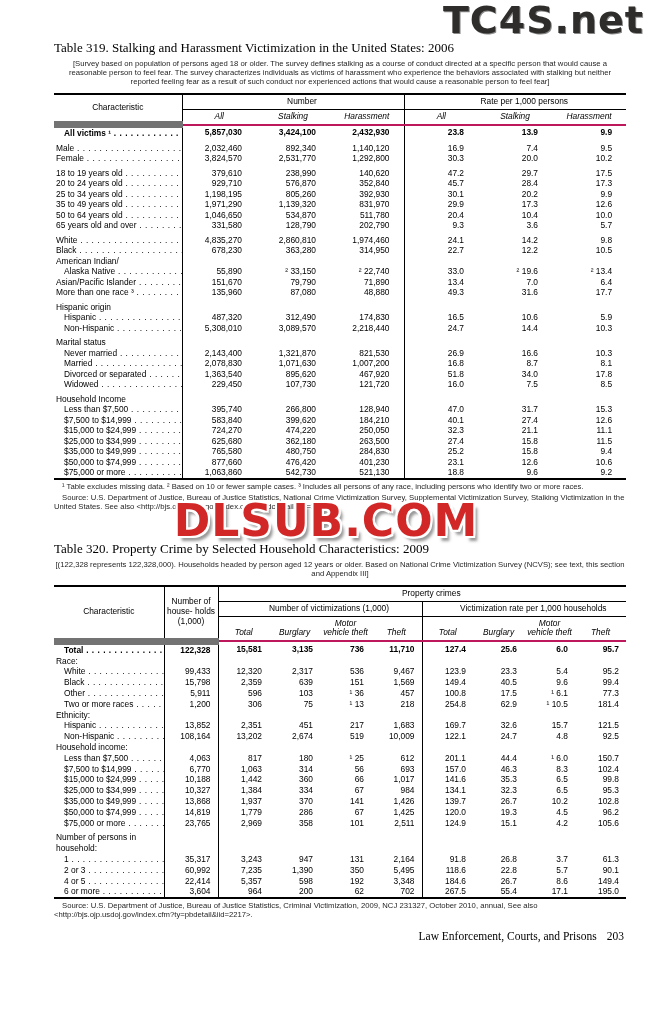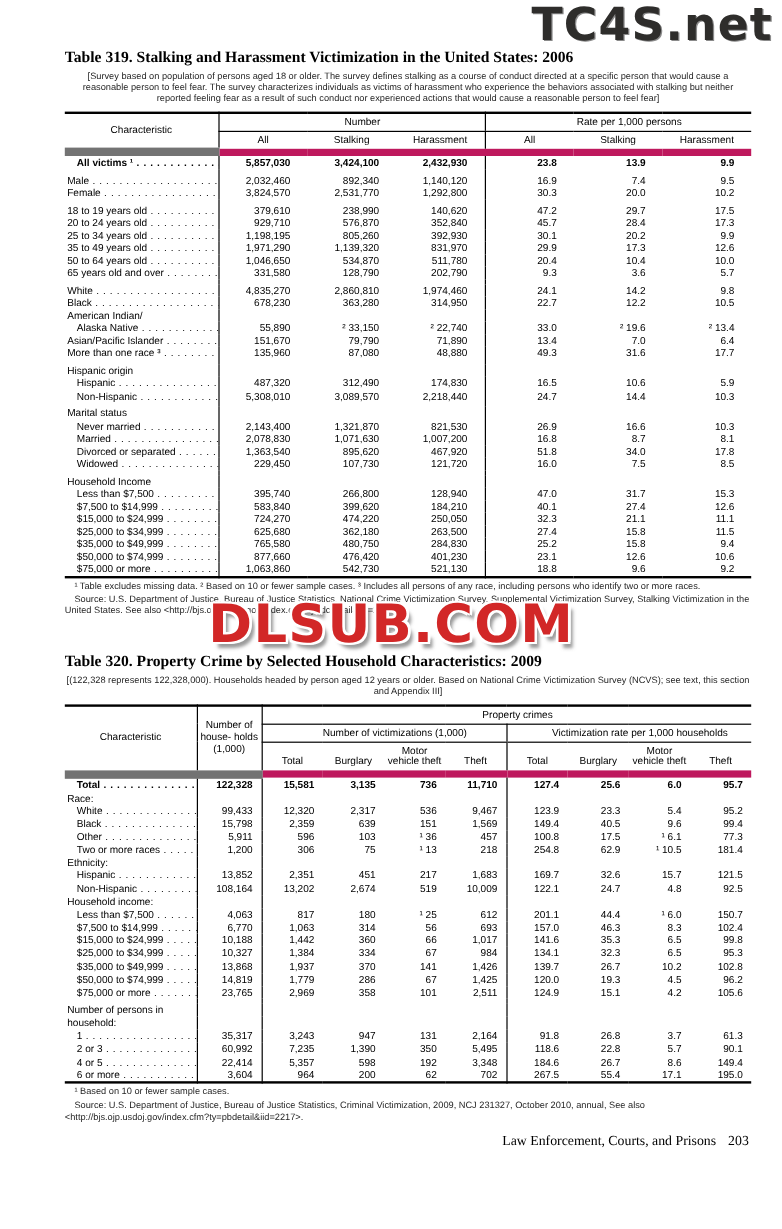--- a/index.html
+++ b/index.html
@@ -25,34 +25,34 @@
   }
   .wm-bottom{
     top:972px;left:50%;transform:translateX(-50%);
     font-size:42px;color:#e23030;
     font-family:"DejaVu Sans", sans-serif;
     -webkit-text-stroke:1.5px #6b0f0f;
     text-shadow:2px 3px 2px rgba(90,15,15,.45);
   }
   
   .tbl-title{
-    font-family:"Liberation Serif", serif;font-size:13px;font-weight:bold;
+    font-family:"Liberation Serif", serif;font-size:13px;font-weight:normal;
     margin:0 0 3px 0;color:#000;
   }
   .tbl-note{font-size:7.7px;line-height:1.2;margin:0 0 6px 0;color:#1f1f1f;text-align:center;}
   .fnote{font-size:7.7px;line-height:1.2;margin:2px 0 0 0;text-indent:8px;color:#1f1f1f;}
   
   table.stat{
     table-layout:fixed;width:572px;border-collapse:collapse;
     border-top:2px solid #000;border-bottom:2px solid #000;
     font-size:8.4px;color:#000;margin:0;
   }
   .stat th{font-weight:normal;text-align:center;vertical-align:middle;line-height:1.18;padding:2px 1px;}
   .stat .grp{border-bottom:1px solid #000;padding-left:19px;}
-  .stat .sub{vertical-align:bottom;border-bottom:6px solid #be185d;padding-bottom:2px;}
+  .stat .sub{vertical-align:bottom;border-bottom:2px solid #be185d;padding-bottom:2px;font-style:italic;}
   .stat .char-h,.stat .hh{border-bottom:7px solid #737373;text-align:center;}
   .stat .vl{border-left:1px solid #000;}
   .stat td{overflow:hidden;white-space:nowrap;padding:0;}
   .t319 td{line-height:10.5px;}
   .t320 td{line-height:10.8px;}
   .stat td.lbl{text-align:left;padding-left:2px;}
   .stat td.lbl.ind{padding-left:10px;}
   .stat td.num{text-align:right;}
   .t319 td.num{padding-right:14px;}
   .t320 td.num{padding-right:7px;}
@@ -758,21 +758,20 @@
             <td class="num">62</td>
             <td class="num">702</td>
             <td class="num vl">267.5</td>
             <td class="num">55.4</td>
             <td class="num">17.1</td>
             <td class="num">195.0</td>
           </tr>
         </tbody>
     </table>
 
-    <p class="fnote">¹ Based on 10 or fewer sample cases.</p>
     <p class="fnote">Source: U.S. Department of Justice, Bureau of Justice Statistics, Criminal Victimization, 2009, NCJ 231327, October 2010, annual, See also &lt;http://bjs.ojp.usdoj.gov/index.cfm?ty=pbdetail&amp;iid=2217&gt;.</p>
   </section>
 
   <div class="foot-right">
     <span>Law Enforcement, Courts, and Prisons</span><span class="pageno">203</span>
   </div>
 
 
 </div>
 

